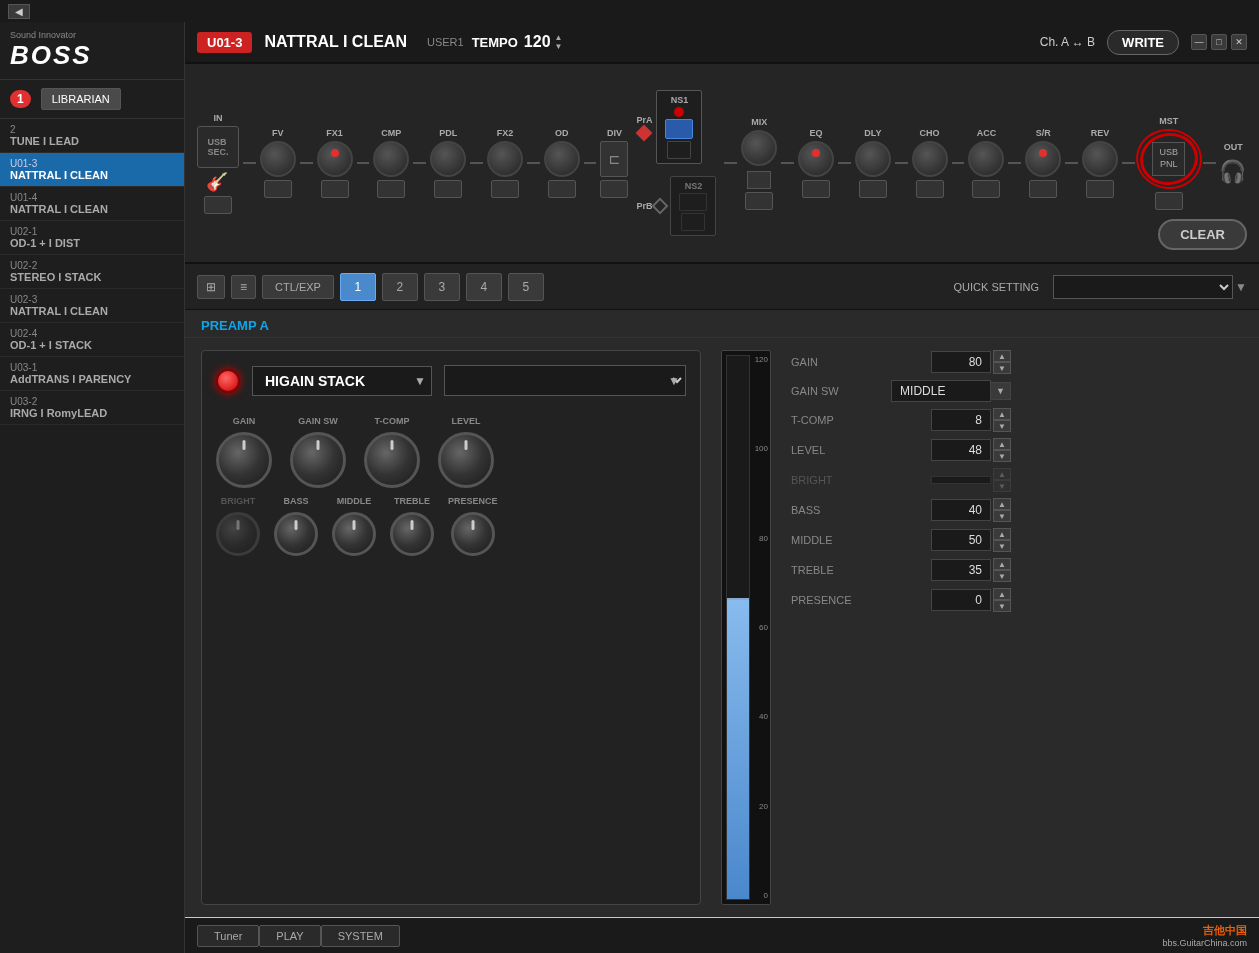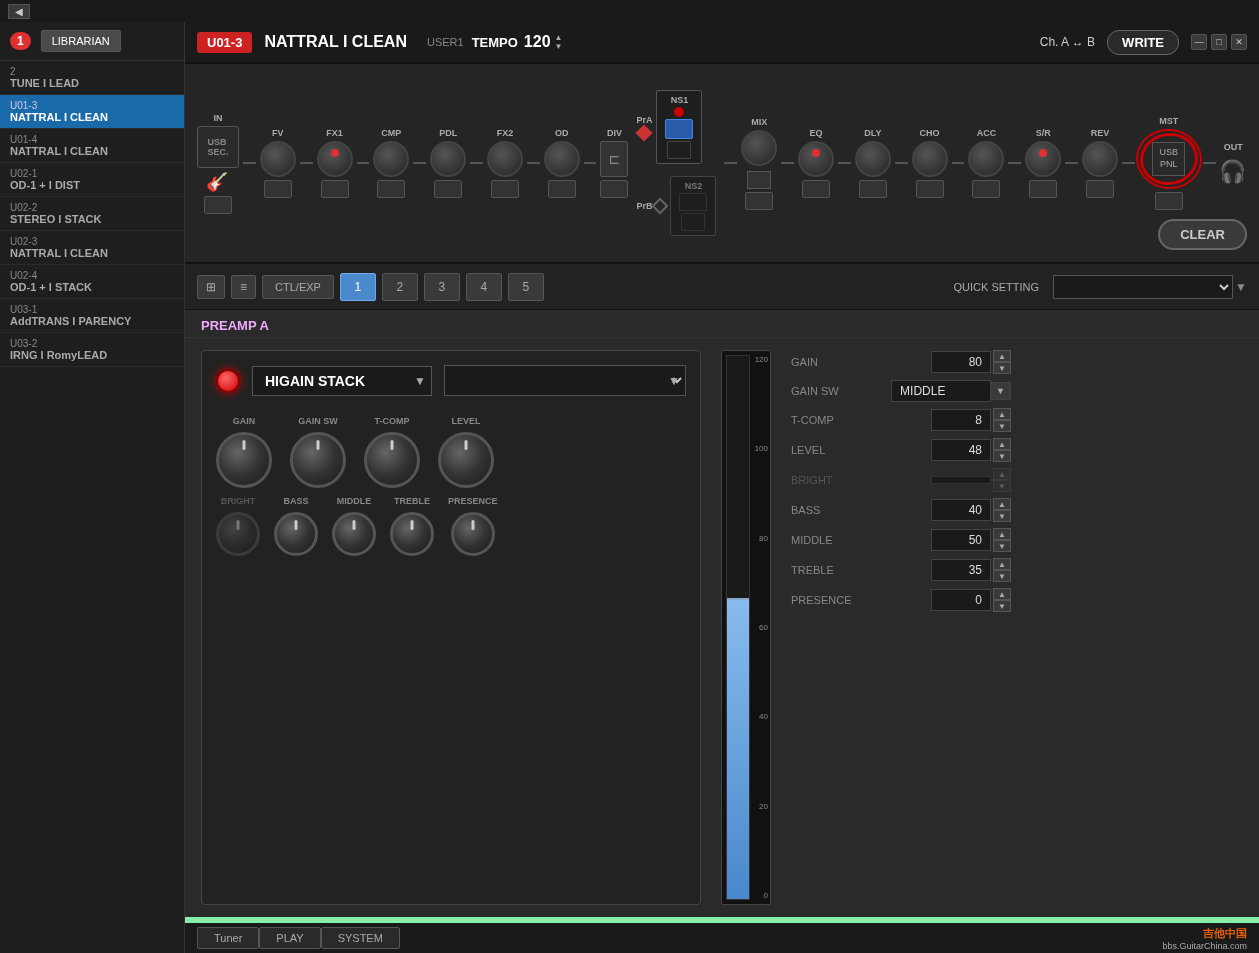--- a/index.html
+++ b/index.html
@@ -348,21 +348,21 @@
 
     
     .preamp-a-section {
       flex: 1;
       background: #2a2a2a;
       display: flex;
       flex-direction: column;
       overflow: hidden;
     }
     .preamp-a-title {
-      color: #f0abfc;
+      color: #0ea5e9;
       font-size: 13px;
       font-weight: bold;
       padding: 8px 16px 4px;
       border-bottom: 1px solid #333;
     }
 
     .preamp-content {
       display: flex;
       flex: 1;
       padding: 12px 16px;
@@ -525,21 +525,21 @@
     }
 
     
     .bottom-bar {
       height: 36px;
       background: #1a1a1a;
       display: flex;
       align-items: center;
       justify-content: space-between;
       padding: 0 12px;
-      border-top: 6px solid #86efac;
+      border-top: 1px solid #86efac;
       flex-shrink: 0;
     }
     .bottom-btn {
       background: #2a2a2a;
       border: 1px solid #555;
       color: #aaa;
       font-size: 11px;
       padding: 4px 16px;
       cursor: pointer;
       border-radius: 2px;
@@ -562,20 +562,24 @@
     }
   </style>
 </head>
 <body>
 
 <div class="top-bar">
   <button class="top-bar-btn">◀</button>
 </div>
 
 <div class="left-sidebar">
+  <div class="boss-logo">
+    <div class="tagline">Sound Innovator</div>
+    <div class="brand">BOSS</div>
+  </div>
   <div class="sidebar-section">
     <span class="badge-red">1</span>
     <button class="sidebar-btn active">LIBRARIAN</button>
   </div>
   <div class="patch-list">
     <div class="patch-item">
       <div class="patch-id">2</div>
       <div class="patch-name">TUNE I LEAD</div>
     </div>
     <div class="patch-item active">

